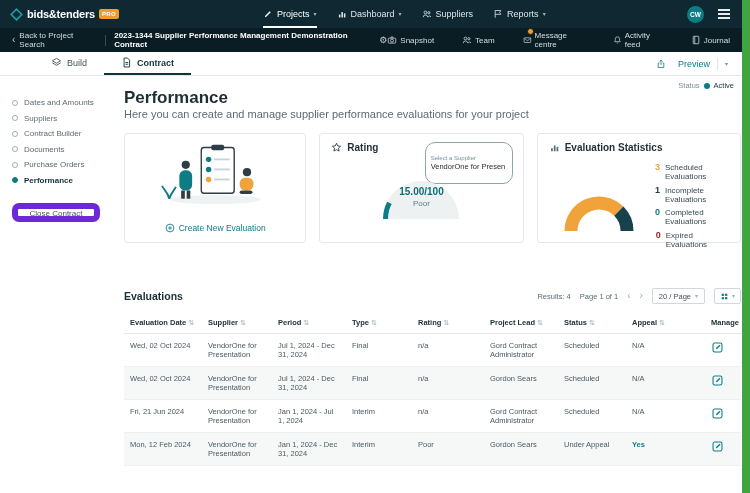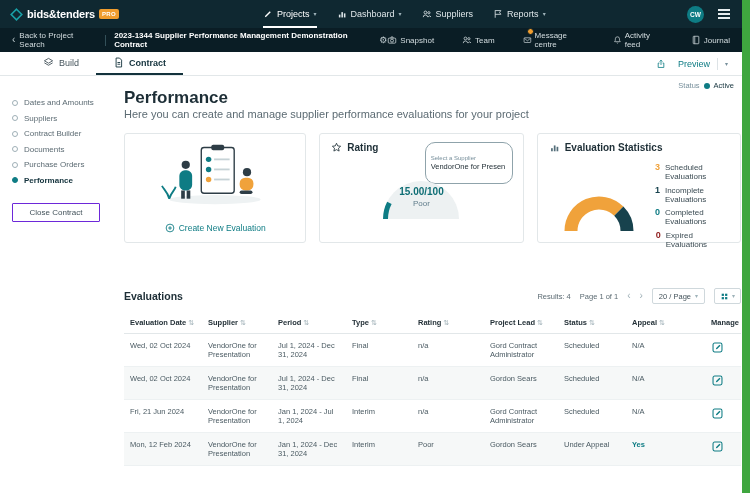--- a/index.html
+++ b/index.html
@@ -30,42 +30,42 @@
 .cb-chevron{font-size:10px;line-height:1;color:#c2ced2}
 .cb-divider{width:1px;height:11px;background:#335059;margin:0 8px}
 .cb-title{font-weight:bold;color:#fff}
 .cb-gear{margin-left:7px;font-size:9px;color:#c2ced2;cursor:pointer}
 .cb-actions{margin-left:auto;display:flex;gap:28px;align-items:center}
 .cb-action{display:flex;align-items:center;gap:3px;cursor:pointer;position:relative}
 .cb-action svg{width:10px;height:10px}
 .badge-dot{position:absolute;left:4px;top:-3px;width:7px;height:7px;border-radius:50%;background:#f09d2e;border:1px solid #0a1d25}
 
 
-.tabbar{position:absolute;top:52px;left:0;width:742px;height:24px;background:#fff;border-bottom:1px solid #e2e7e9;display:flex;align-items:stretch;padding-left:26px}
+.tabbar{position:absolute;top:52px;left:0;width:742px;height:24px;background:#fff;border-bottom:1px solid #e2e7e9;display:flex;align-items:stretch;padding-left:34px}
 .tab{display:flex;align-items:center;gap:5px;padding:0 17px;font-size:9px;color:#44535b;cursor:pointer;border-bottom:2.5px solid transparent}
 .tab svg{width:11px;height:11px}
 .tab.active{color:#13323c;font-weight:bold;border-bottom-color:#13323c}
 .tab-right{margin-left:auto;display:flex;align-items:center;gap:7px;padding-right:14px}
 .preview{display:flex;align-items:center;gap:12px;color:#0e7c84;font-size:9px;cursor:pointer}
 .preview svg{width:10px;height:10px}
 .sep{width:1px;height:12px;background:#dde3e6}
 .tab-right .caret{color:#78909c;cursor:pointer}
 
 
 .status-row{position:absolute;top:81px;right:16px;display:flex;align-items:center;gap:4px;font-size:7.5px;color:#78909c}
 .status-dot{width:6px;height:6px;border-radius:50%}
 .status-value{color:#13323c}
 
 
 .sidebar{position:absolute;left:12px;top:98px;width:104px}
 .step{display:flex;align-items:center;gap:6px;font-size:8px;color:#5c6b73;margin-bottom:6.5px;cursor:pointer}
 .step-dot{width:6px;height:6px;border-radius:50%;border:1px solid #9fb0b7;background:#fff;flex:0 0 auto}
 .step.active{color:#13323c;font-weight:bold}
 .step.active .step-dot{background:#0e7c84;border-color:#0e7c84}
-.close-btn{margin-top:12px;width:88px;height:19px;background:#fff;border:1px solid #6d28d9;border-radius:1px;font-size:8px;color:#44535b;font-family:inherit;cursor:pointer}
+.close-btn{margin-top:12px;width:88px;height:19px;background:#fff;border:6px solid #6d28d9;border-radius:7px;font-size:8px;color:#44535b;font-family:inherit;cursor:pointer}
 
 
 .main{position:absolute;left:124px;top:88px;width:617px}
 .page-title{font-size:17px;font-weight:bold;color:#1d2e36}
 .page-sub{font-size:11px;color:#5c6b73;}
 .cards{display:flex;gap:13px;margin-top:13px}
 .card{flex:1;height:110px;border:1px solid #e2e7e9;border-radius:3px;background:#fff;position:relative}
 .card-create{display:flex;flex-direction:column;align-items:center;justify-content:space-between;padding:8px 0 9px}
 .create-link{display:flex;align-items:center;gap:4px;color:#0e7c84;font-size:8.5px;cursor:pointer}
 .create-link svg{width:10px;height:10px}

